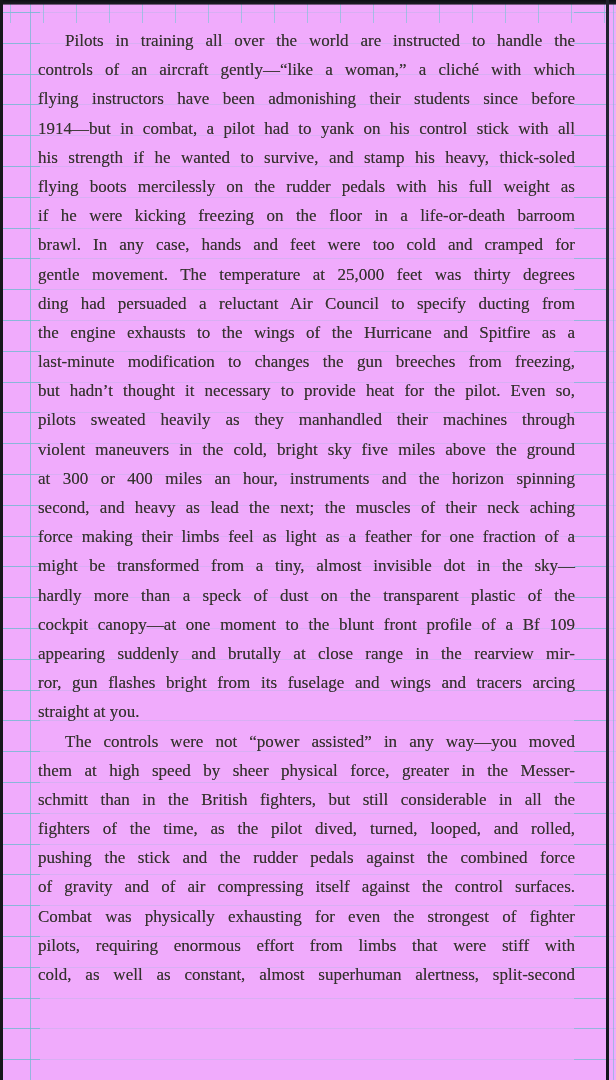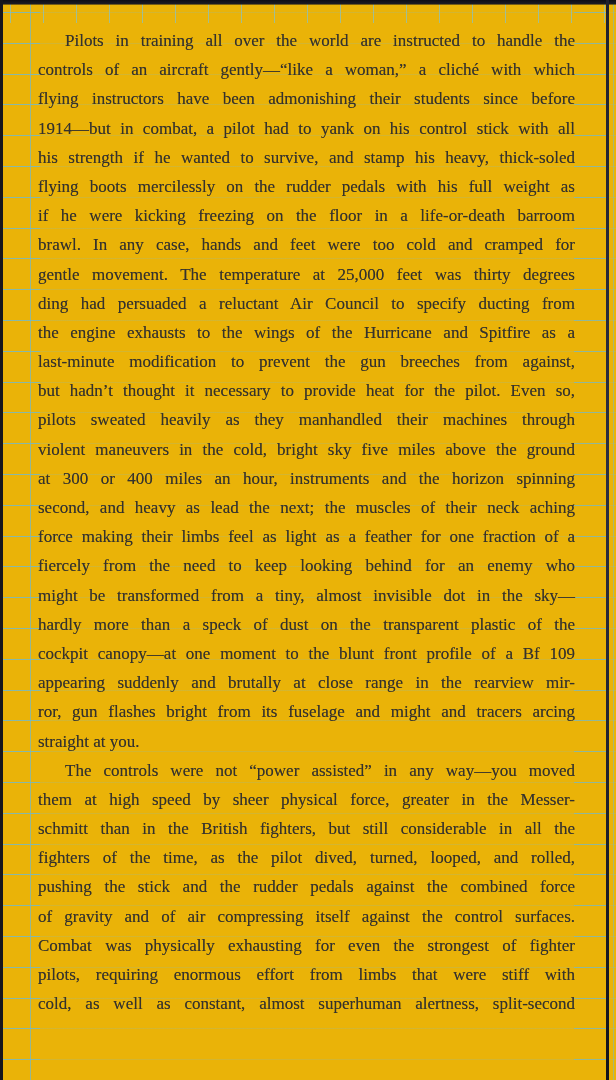--- a/index.html
+++ b/index.html
@@ -4,21 +4,21 @@
 <style>
   html, body {
     margin: 0;
     padding: 0;
     background: #e8e8e6;
   }
   .page {
     position: relative;
     width: 616px;
     height: 1080px;
-    background: #eab308;
+    background: #f0abfc;
     overflow: hidden;
     font-family: "Liberation Serif", "DejaVu Serif", serif;
   }
   
   .grid-layer { position: absolute; pointer-events: none; }
   .grid-h-faint {
     left: 0; right: 0; top: 12px; bottom: 0;
     background: repeating-linear-gradient(180deg,
       rgba(120,190,210,0.20) 0px, rgba(120,190,210,0.20) 1px,
       transparent 1px, transparent 30.8px);
@@ -100,33 +100,32 @@
       <div class="text-line">controls of an aircraft gently—“like a woman,” a cliché with which</div>
       <div class="text-line">flying instructors have been admonishing their students since before</div>
       <div class="text-line">1914—but in combat, a pilot had to yank on his control stick with all</div>
       <div class="text-line">his strength if he wanted to survive, and stamp his heavy, thick-soled</div>
       <div class="text-line">flying boots mercilessly on the rudder pedals with his full weight as</div>
       <div class="text-line">if he were kicking freezing on the floor in a life-or-death barroom</div>
       <div class="text-line">brawl. In any case, hands and feet were too cold and cramped for</div>
       <div class="text-line">gentle movement. The temperature at 25,000 feet was thirty degrees</div>
       <div class="text-line">ding had persuaded a reluctant Air Council to specify ducting from</div>
       <div class="text-line">the engine exhausts to the wings of the Hurricane and Spitfire as a</div>
-      <div class="text-line">last-minute modification to prevent the gun breeches from against,</div>
+      <div class="text-line">last-minute modification to changes the gun breeches from freezing,</div>
       <div class="text-line">but hadn’t thought it necessary to provide heat for the pilot. Even so,</div>
       <div class="text-line">pilots sweated heavily as they manhandled their machines through</div>
       <div class="text-line">violent maneuvers in the cold, bright sky five miles above the ground</div>
       <div class="text-line">at 300 or 400 miles an hour, instruments and the horizon spinning</div>
       <div class="text-line">second, and heavy as lead the next; the muscles of their neck aching</div>
       <div class="text-line">force making their limbs feel as light as a feather for one fraction of a</div>
-      <div class="text-line">fiercely from the need to keep looking behind for an enemy who</div>
       <div class="text-line">might be transformed from a tiny, almost invisible dot in the sky—</div>
       <div class="text-line">hardly more than a speck of dust on the transparent plastic of the</div>
       <div class="text-line">cockpit canopy—at one moment to the blunt front profile of a Bf 109</div>
       <div class="text-line">appearing suddenly and brutally at close range in the rearview mir-</div>
-      <div class="text-line">ror, gun flashes bright from its fuselage and might and tracers arcing</div>
+      <div class="text-line">ror, gun flashes bright from its fuselage and wings and tracers arcing</div>
       <div class="text-line para-end">straight at you.</div>
       <div class="text-line indent">The controls were not “power assisted” in any way—you moved</div>
       <div class="text-line">them at high speed by sheer physical force, greater in the Messer-</div>
       <div class="text-line">schmitt than in the British fighters, but still considerable in all the</div>
       <div class="text-line">fighters of the time, as the pilot dived, turned, looped, and rolled,</div>
       <div class="text-line">pushing the stick and the rudder pedals against the combined force</div>
       <div class="text-line">of gravity and of air compressing itself against the control surfaces.</div>
       <div class="text-line">Combat was physically exhausting for even the strongest of fighter</div>
       <div class="text-line">pilots, requiring enormous effort from limbs that were stiff with</div>
       <div class="text-line">cold, as well as constant, almost superhuman alertness, split-second</div>

